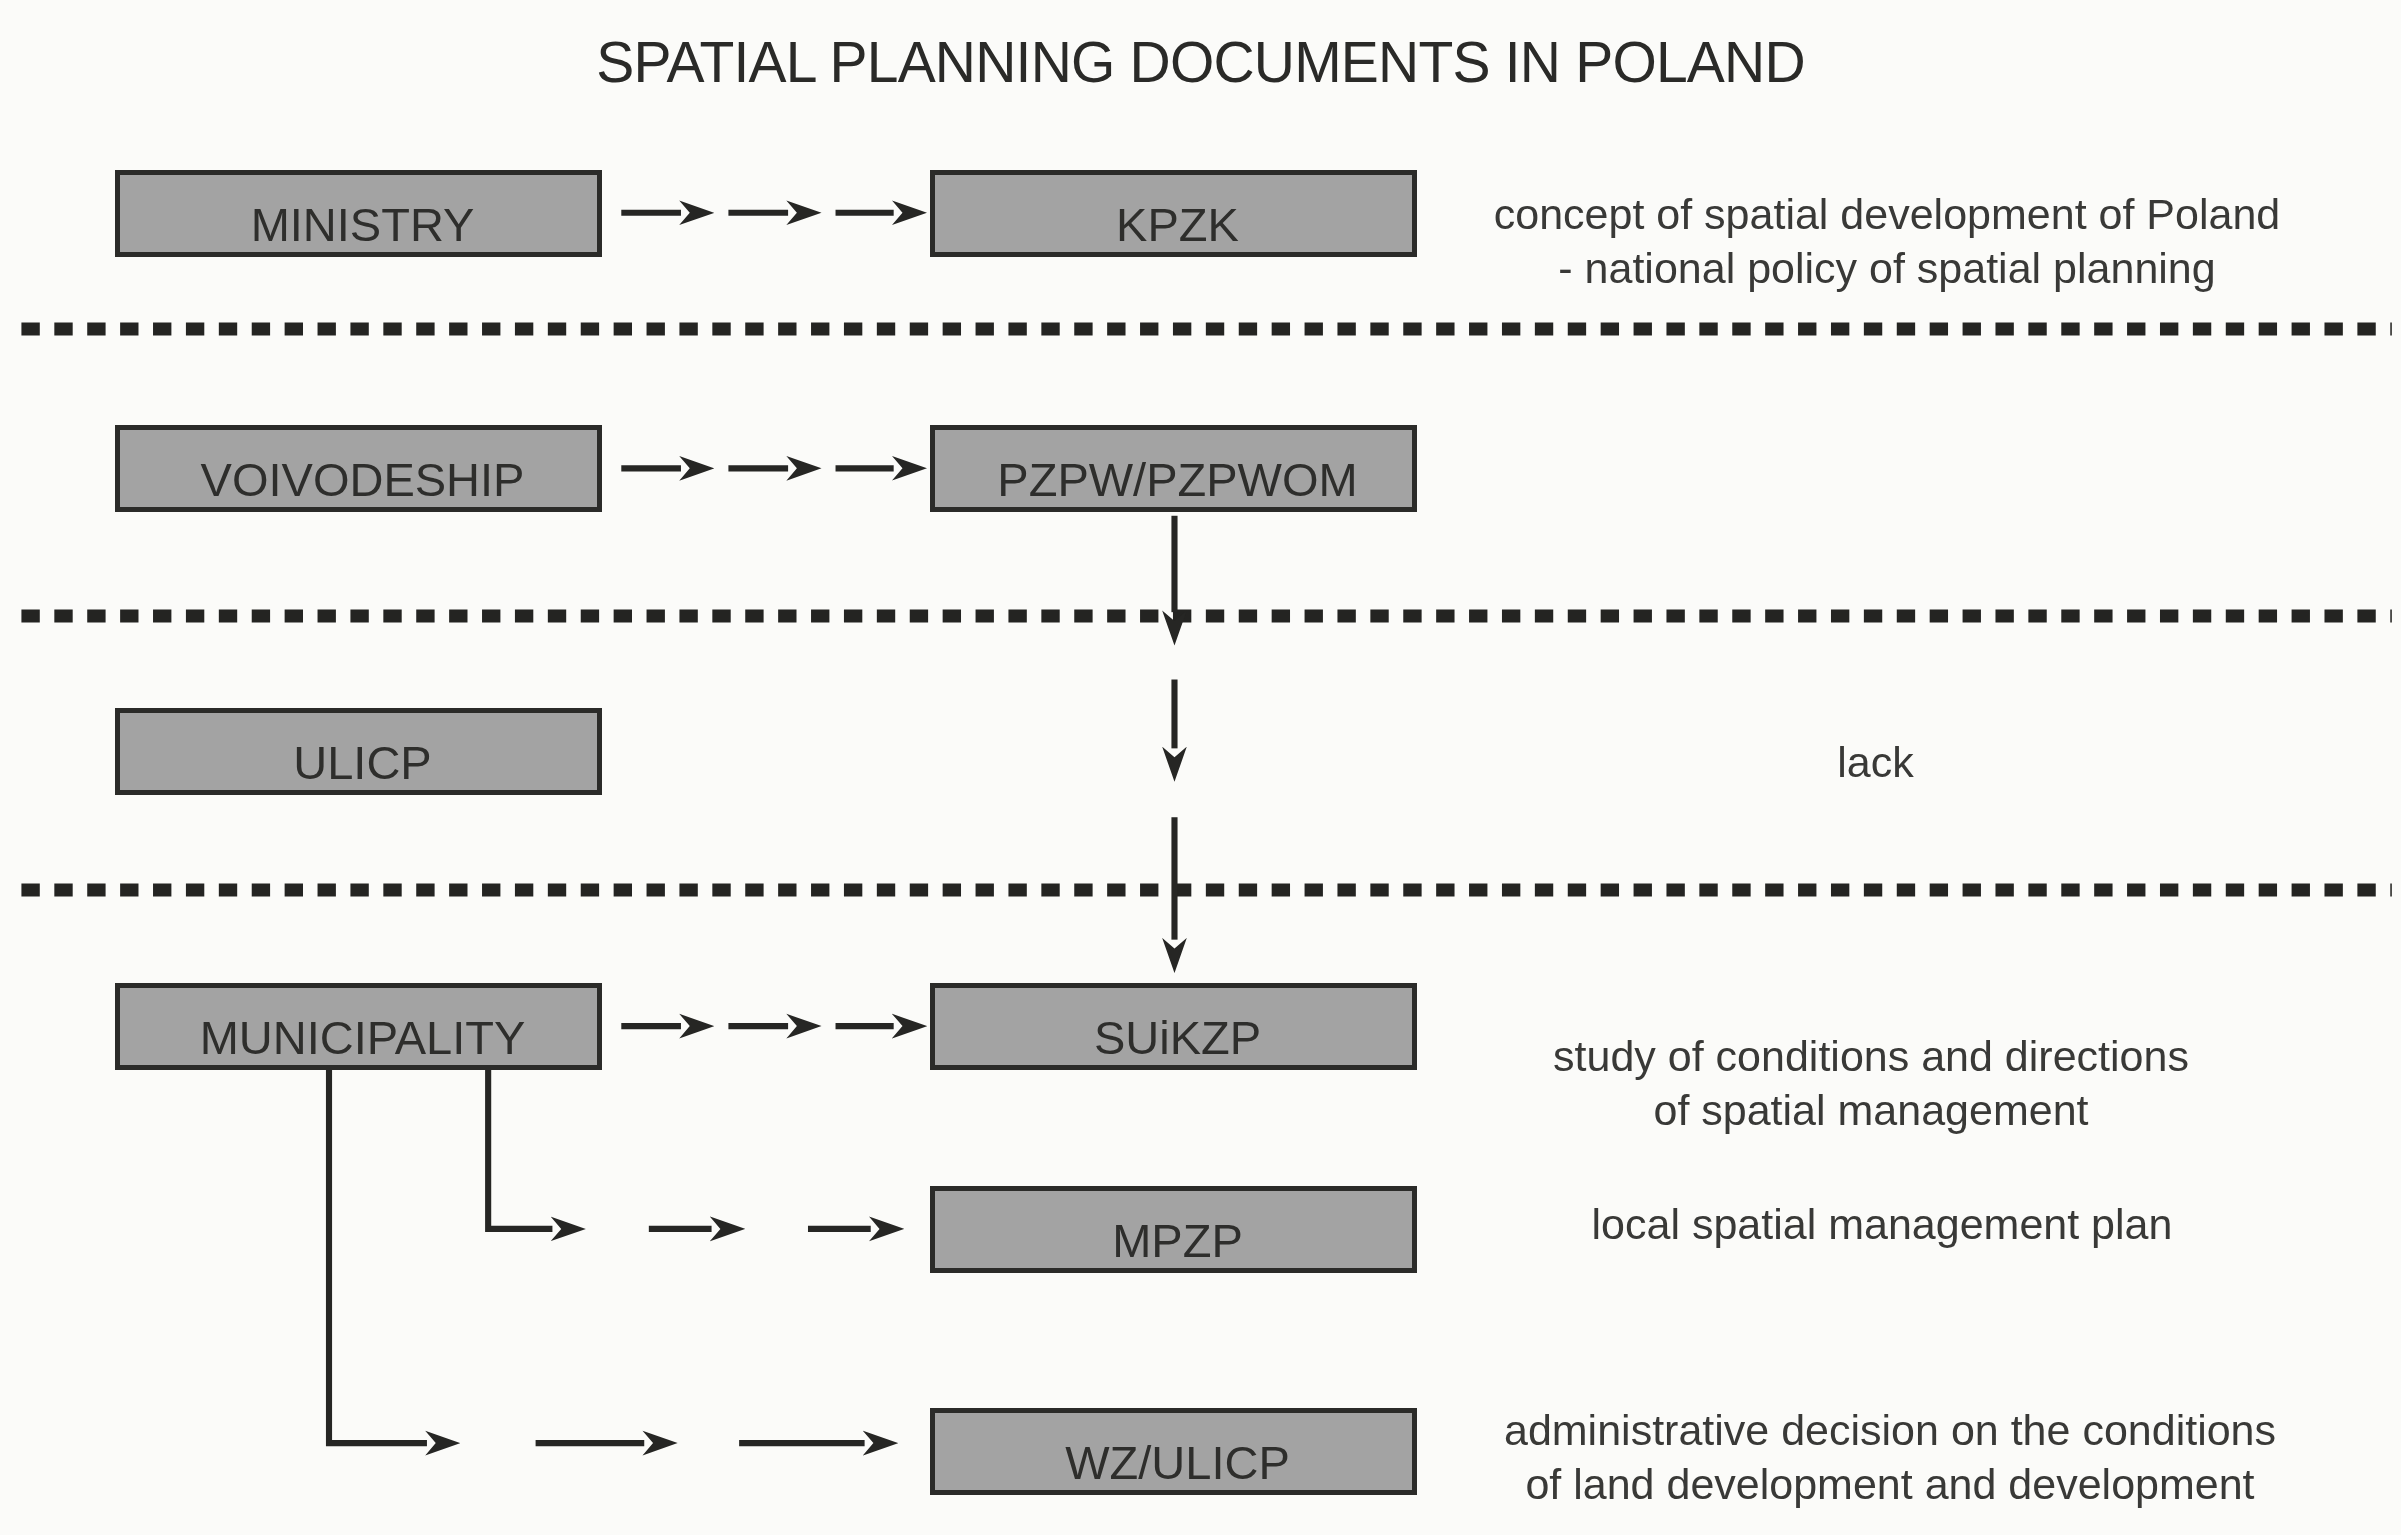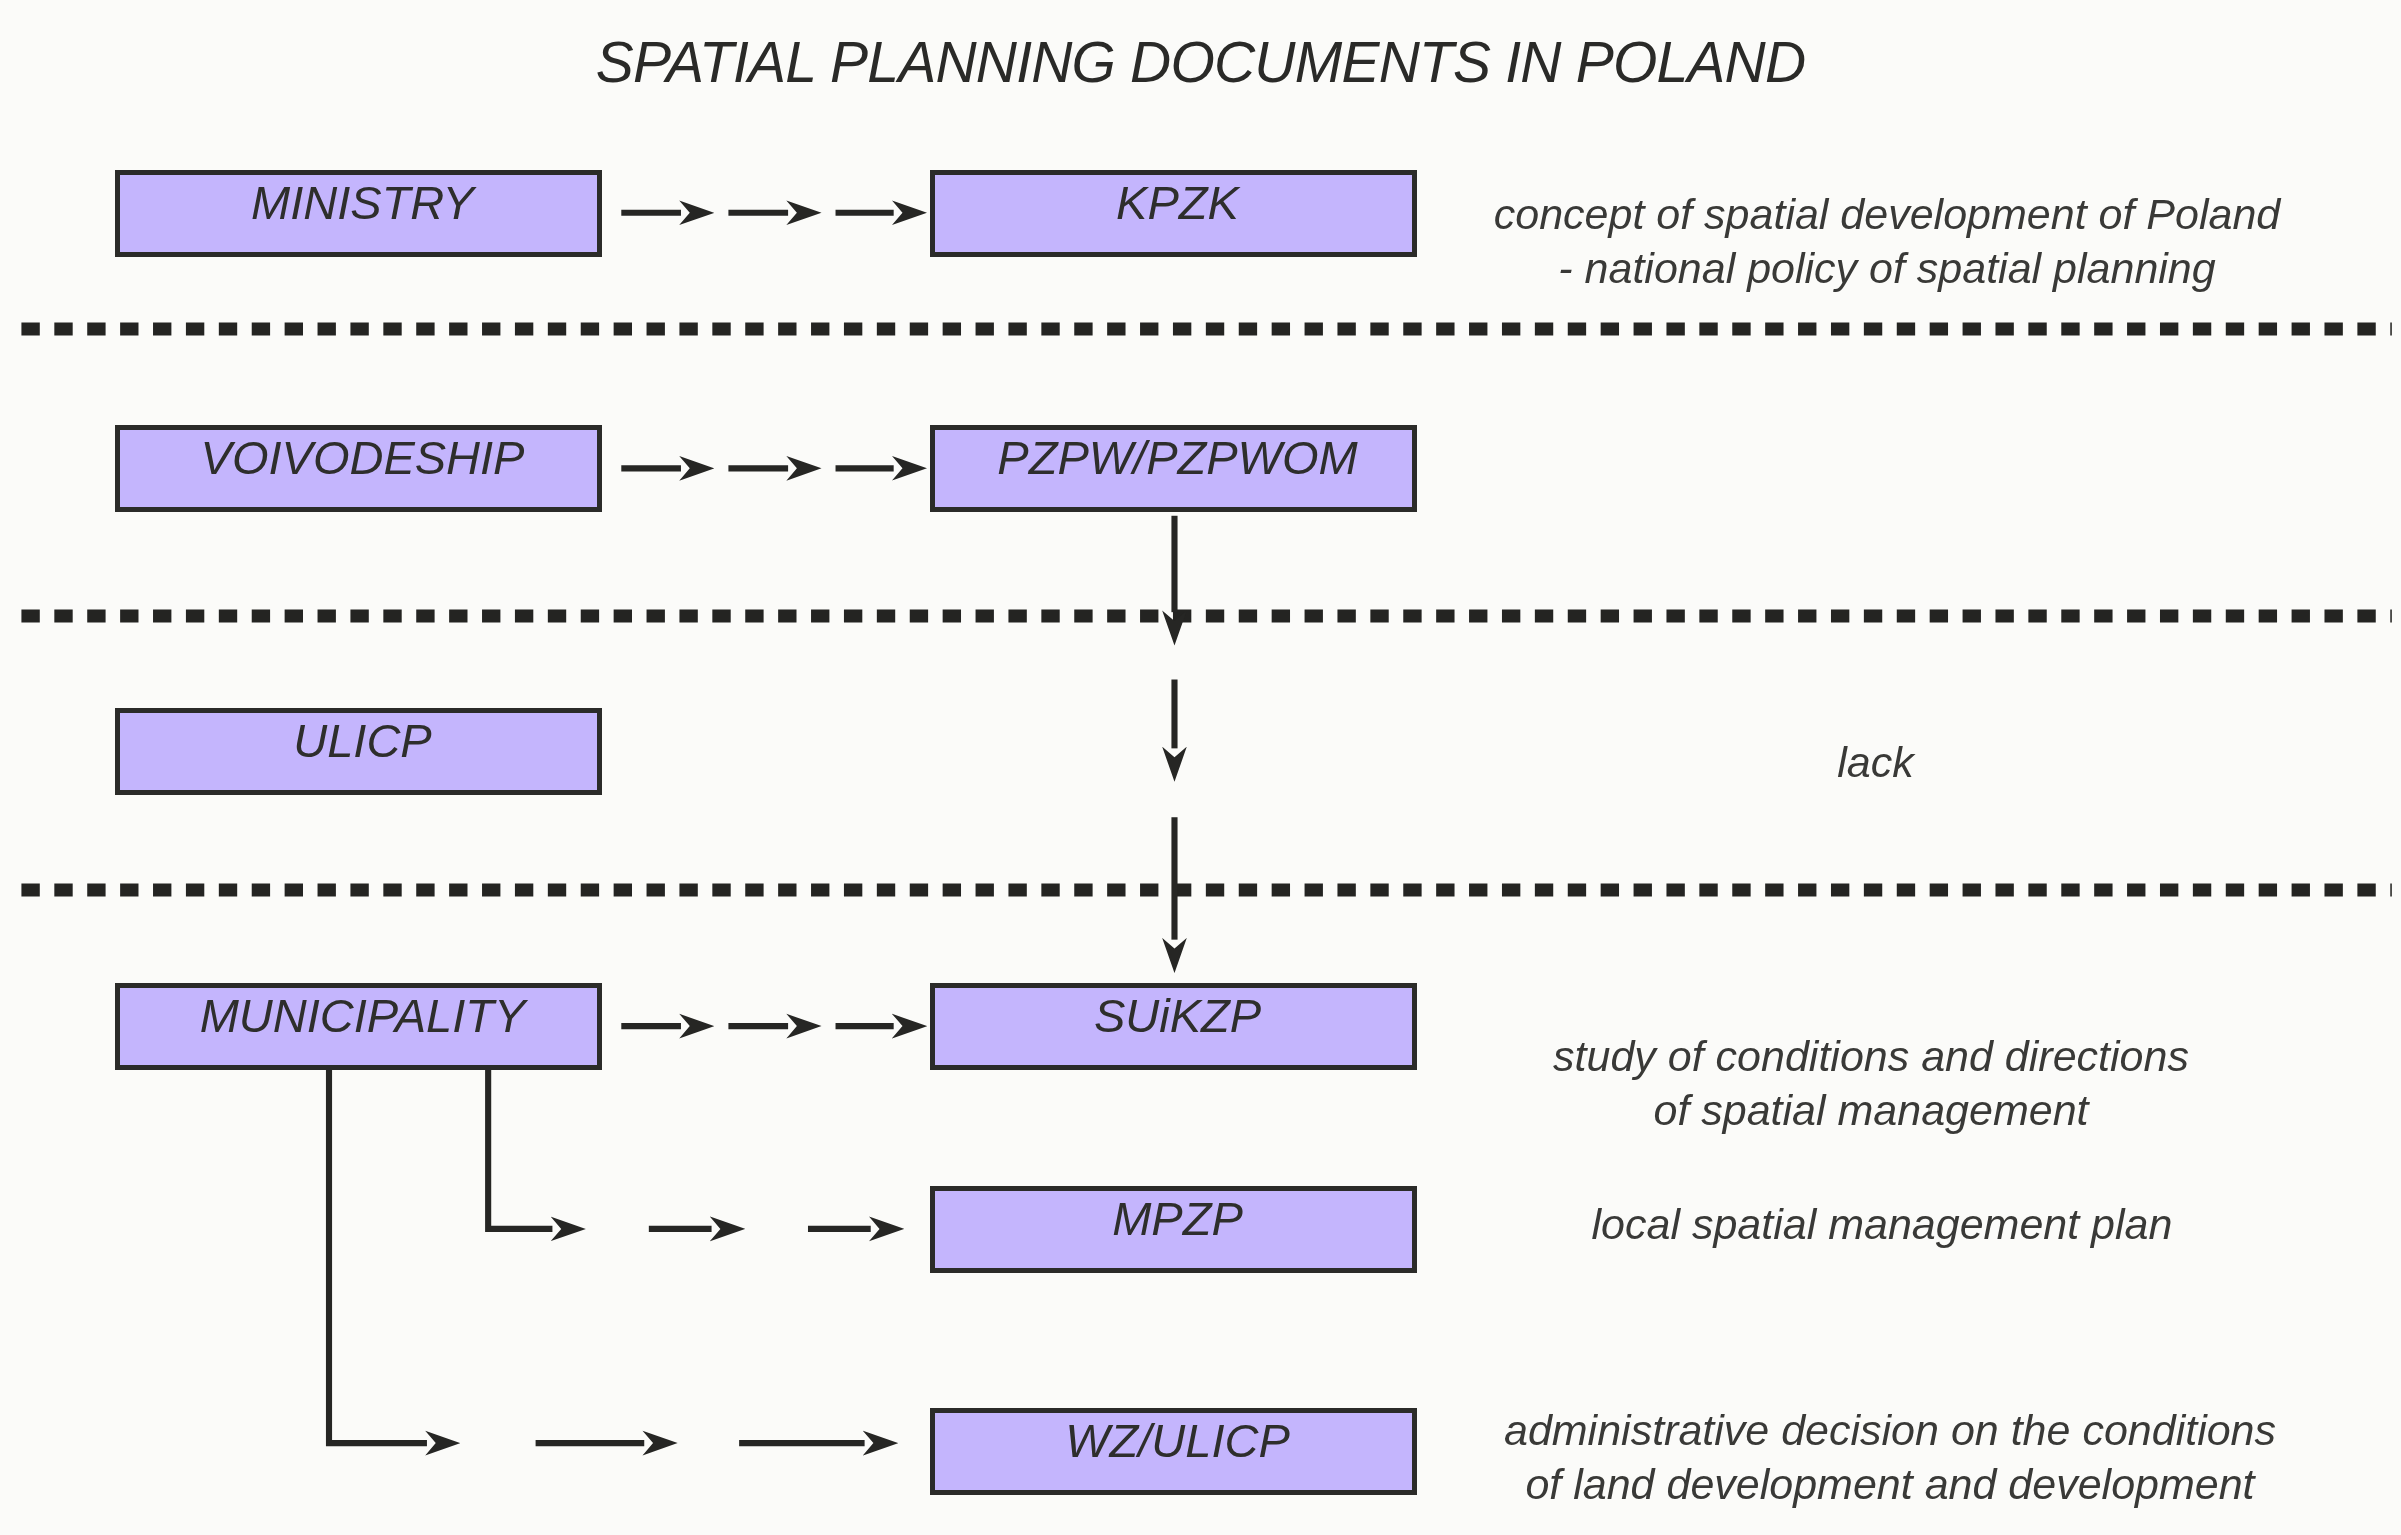--- a/index.html
+++ b/index.html
@@ -3,34 +3,34 @@
 <meta charset="utf-8">
 <style>
   html, body { margin: 0; padding: 0; }
   body {
     width: 2401px; height: 1535px;
     background: #fbfbf9;
     font-family: "Liberation Sans", sans-serif;
     color: #262624;
     overflow: hidden;
   }
-  #canvas { position: relative; width: 2126px; height: 1535px; font-style: italic; }
+  #canvas { position: relative; width: 2126px; height: 1535px; }
 
   .title {
     position: absolute; left: 0; top: 29px; width: 2401px;
     text-align: center;
     font-size: 57px; font-weight: 500; letter-spacing: -0.8px;
     color: #2a2a28;
   }
 
   .node {
     position: absolute;
     border: 5.4px solid #2b2b29;
-    background: #c4b5fd;
-    display: flex; align-items: flex-start; justify-content: center;
+    background: #a3a3a3;
+    display: flex; align-items: flex-end; justify-content: center;
     font-size: 47px; letter-spacing: 0px; color: #2e2e2c;
     box-sizing: border-box;
     padding-left: 8px;
   }
   .node-left  { left: 115px; width: 487px; height: 87px; }
   .node-right { left: 930px; width: 487px; height: 87px; }
 
   .desc {
     position: absolute;
     font-size: 43px; line-height: 54px; color: #393937;

